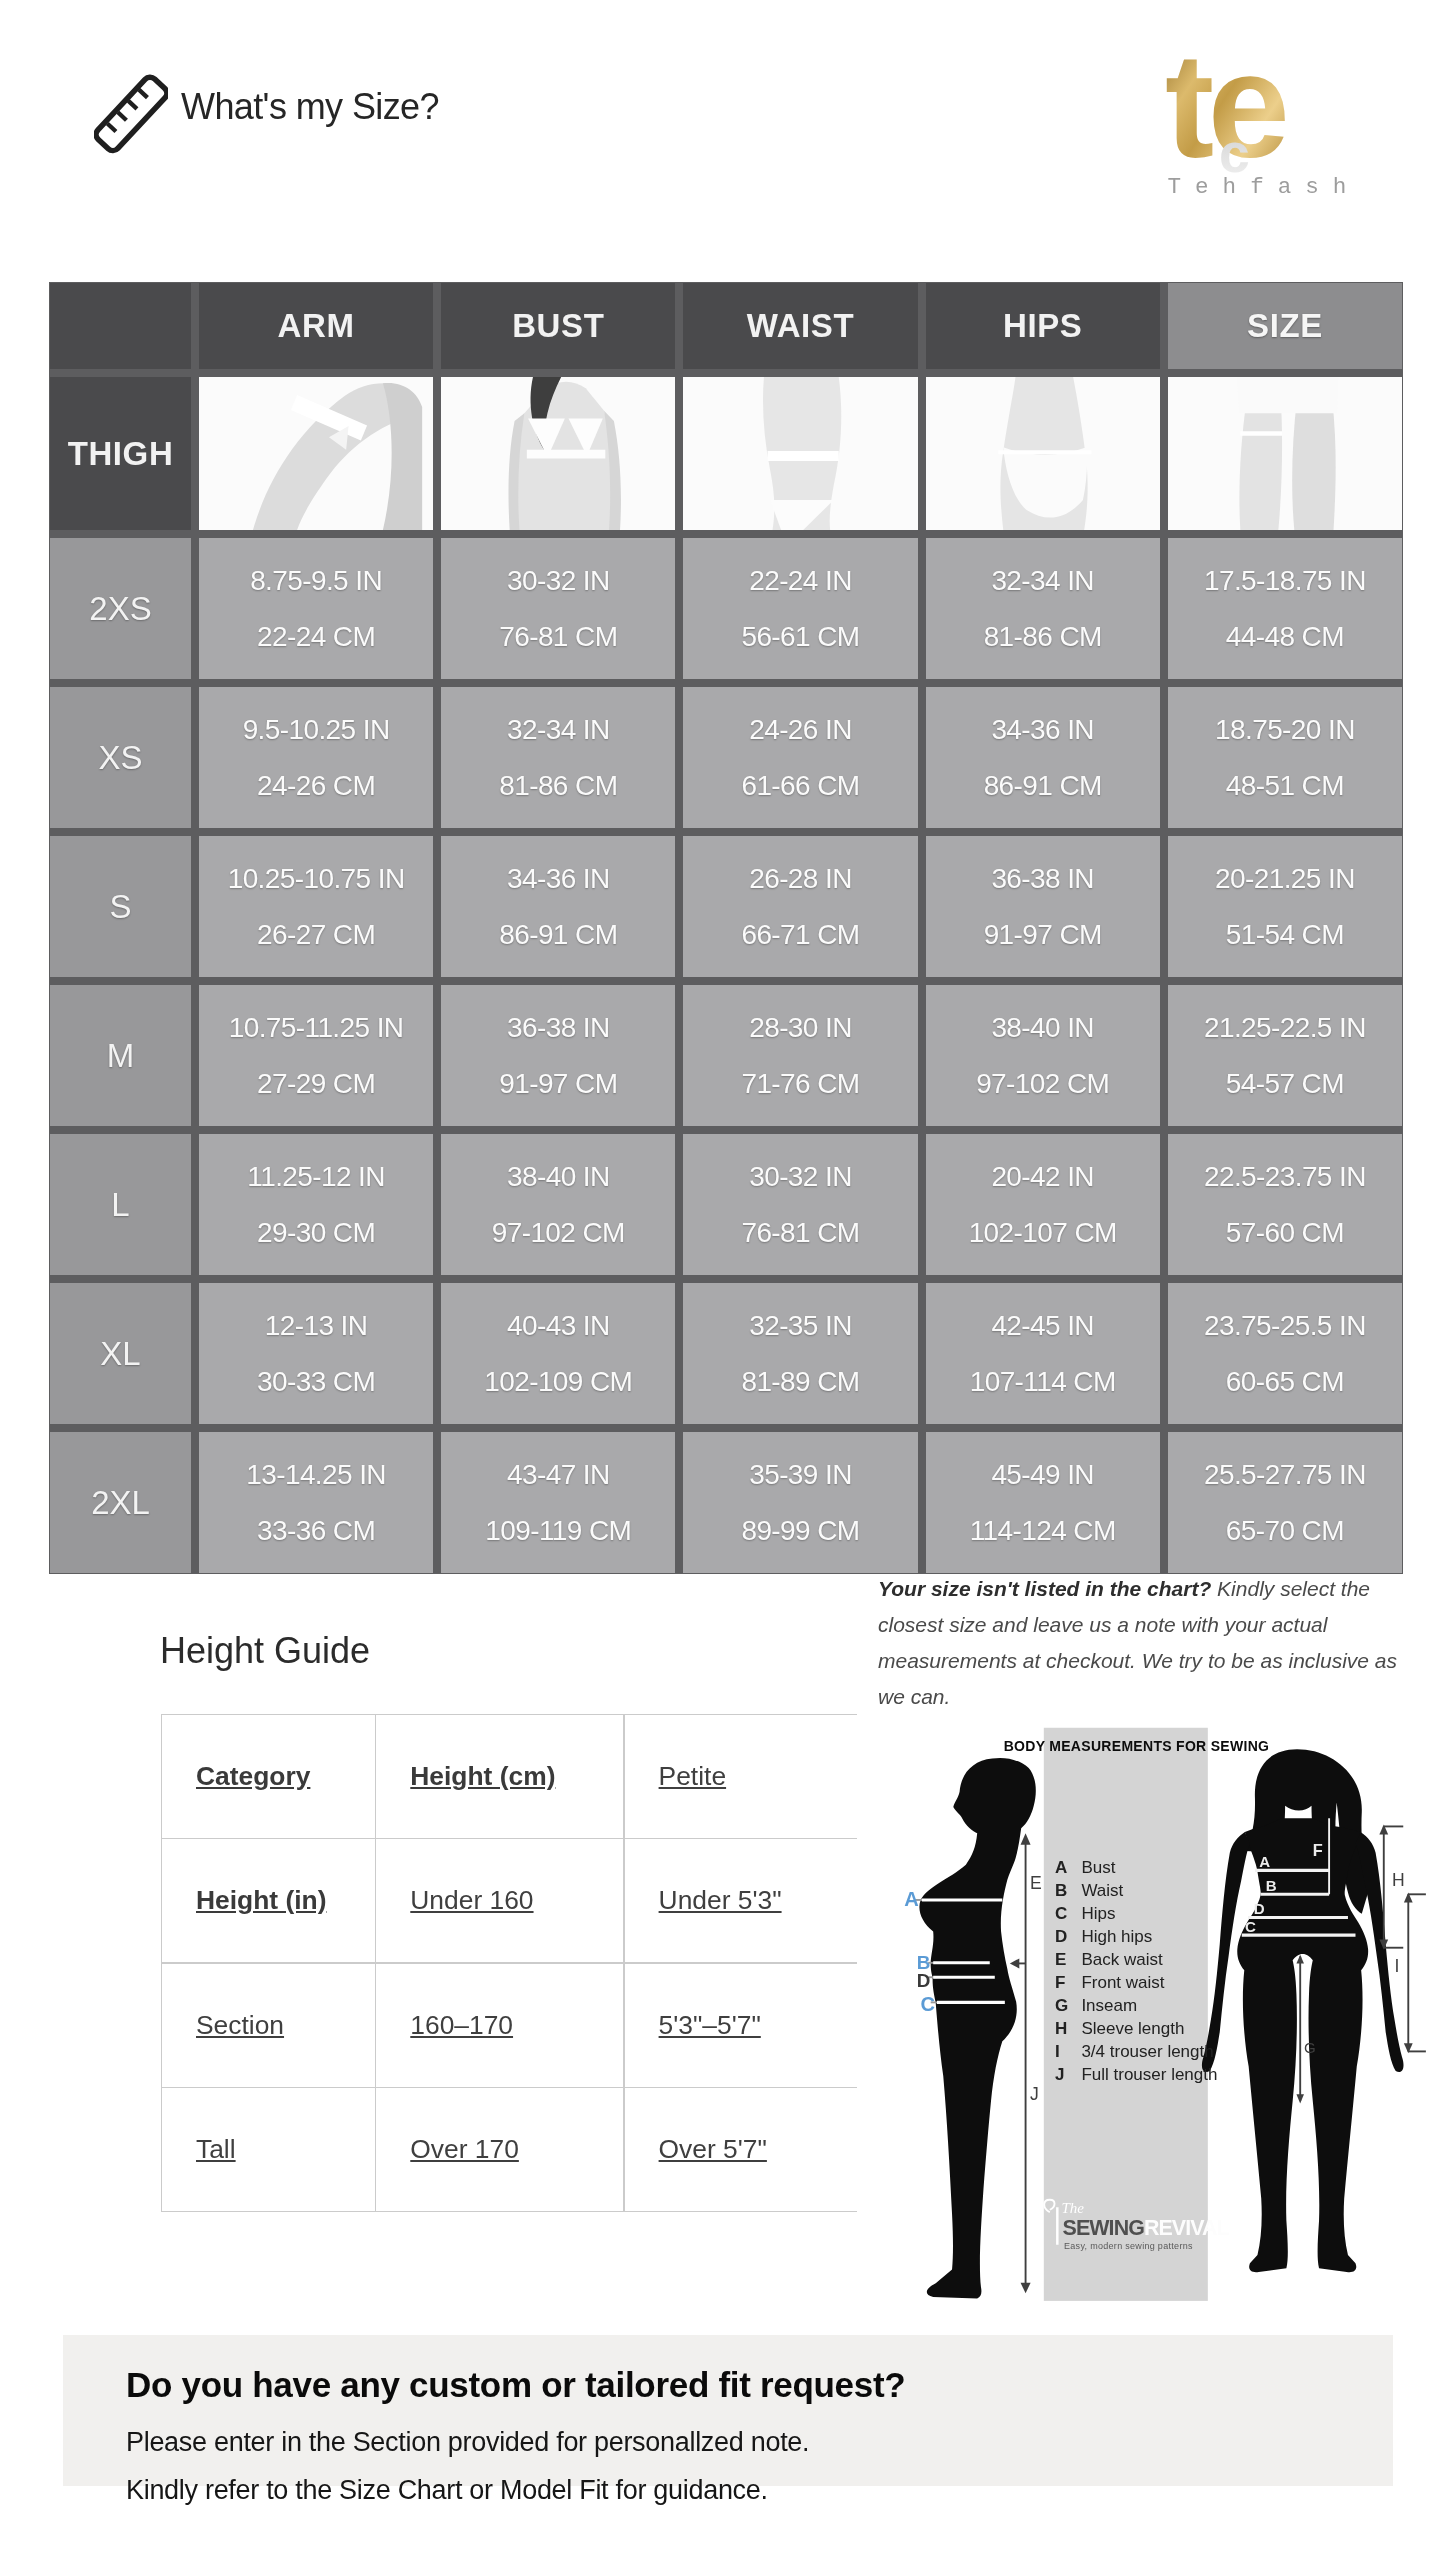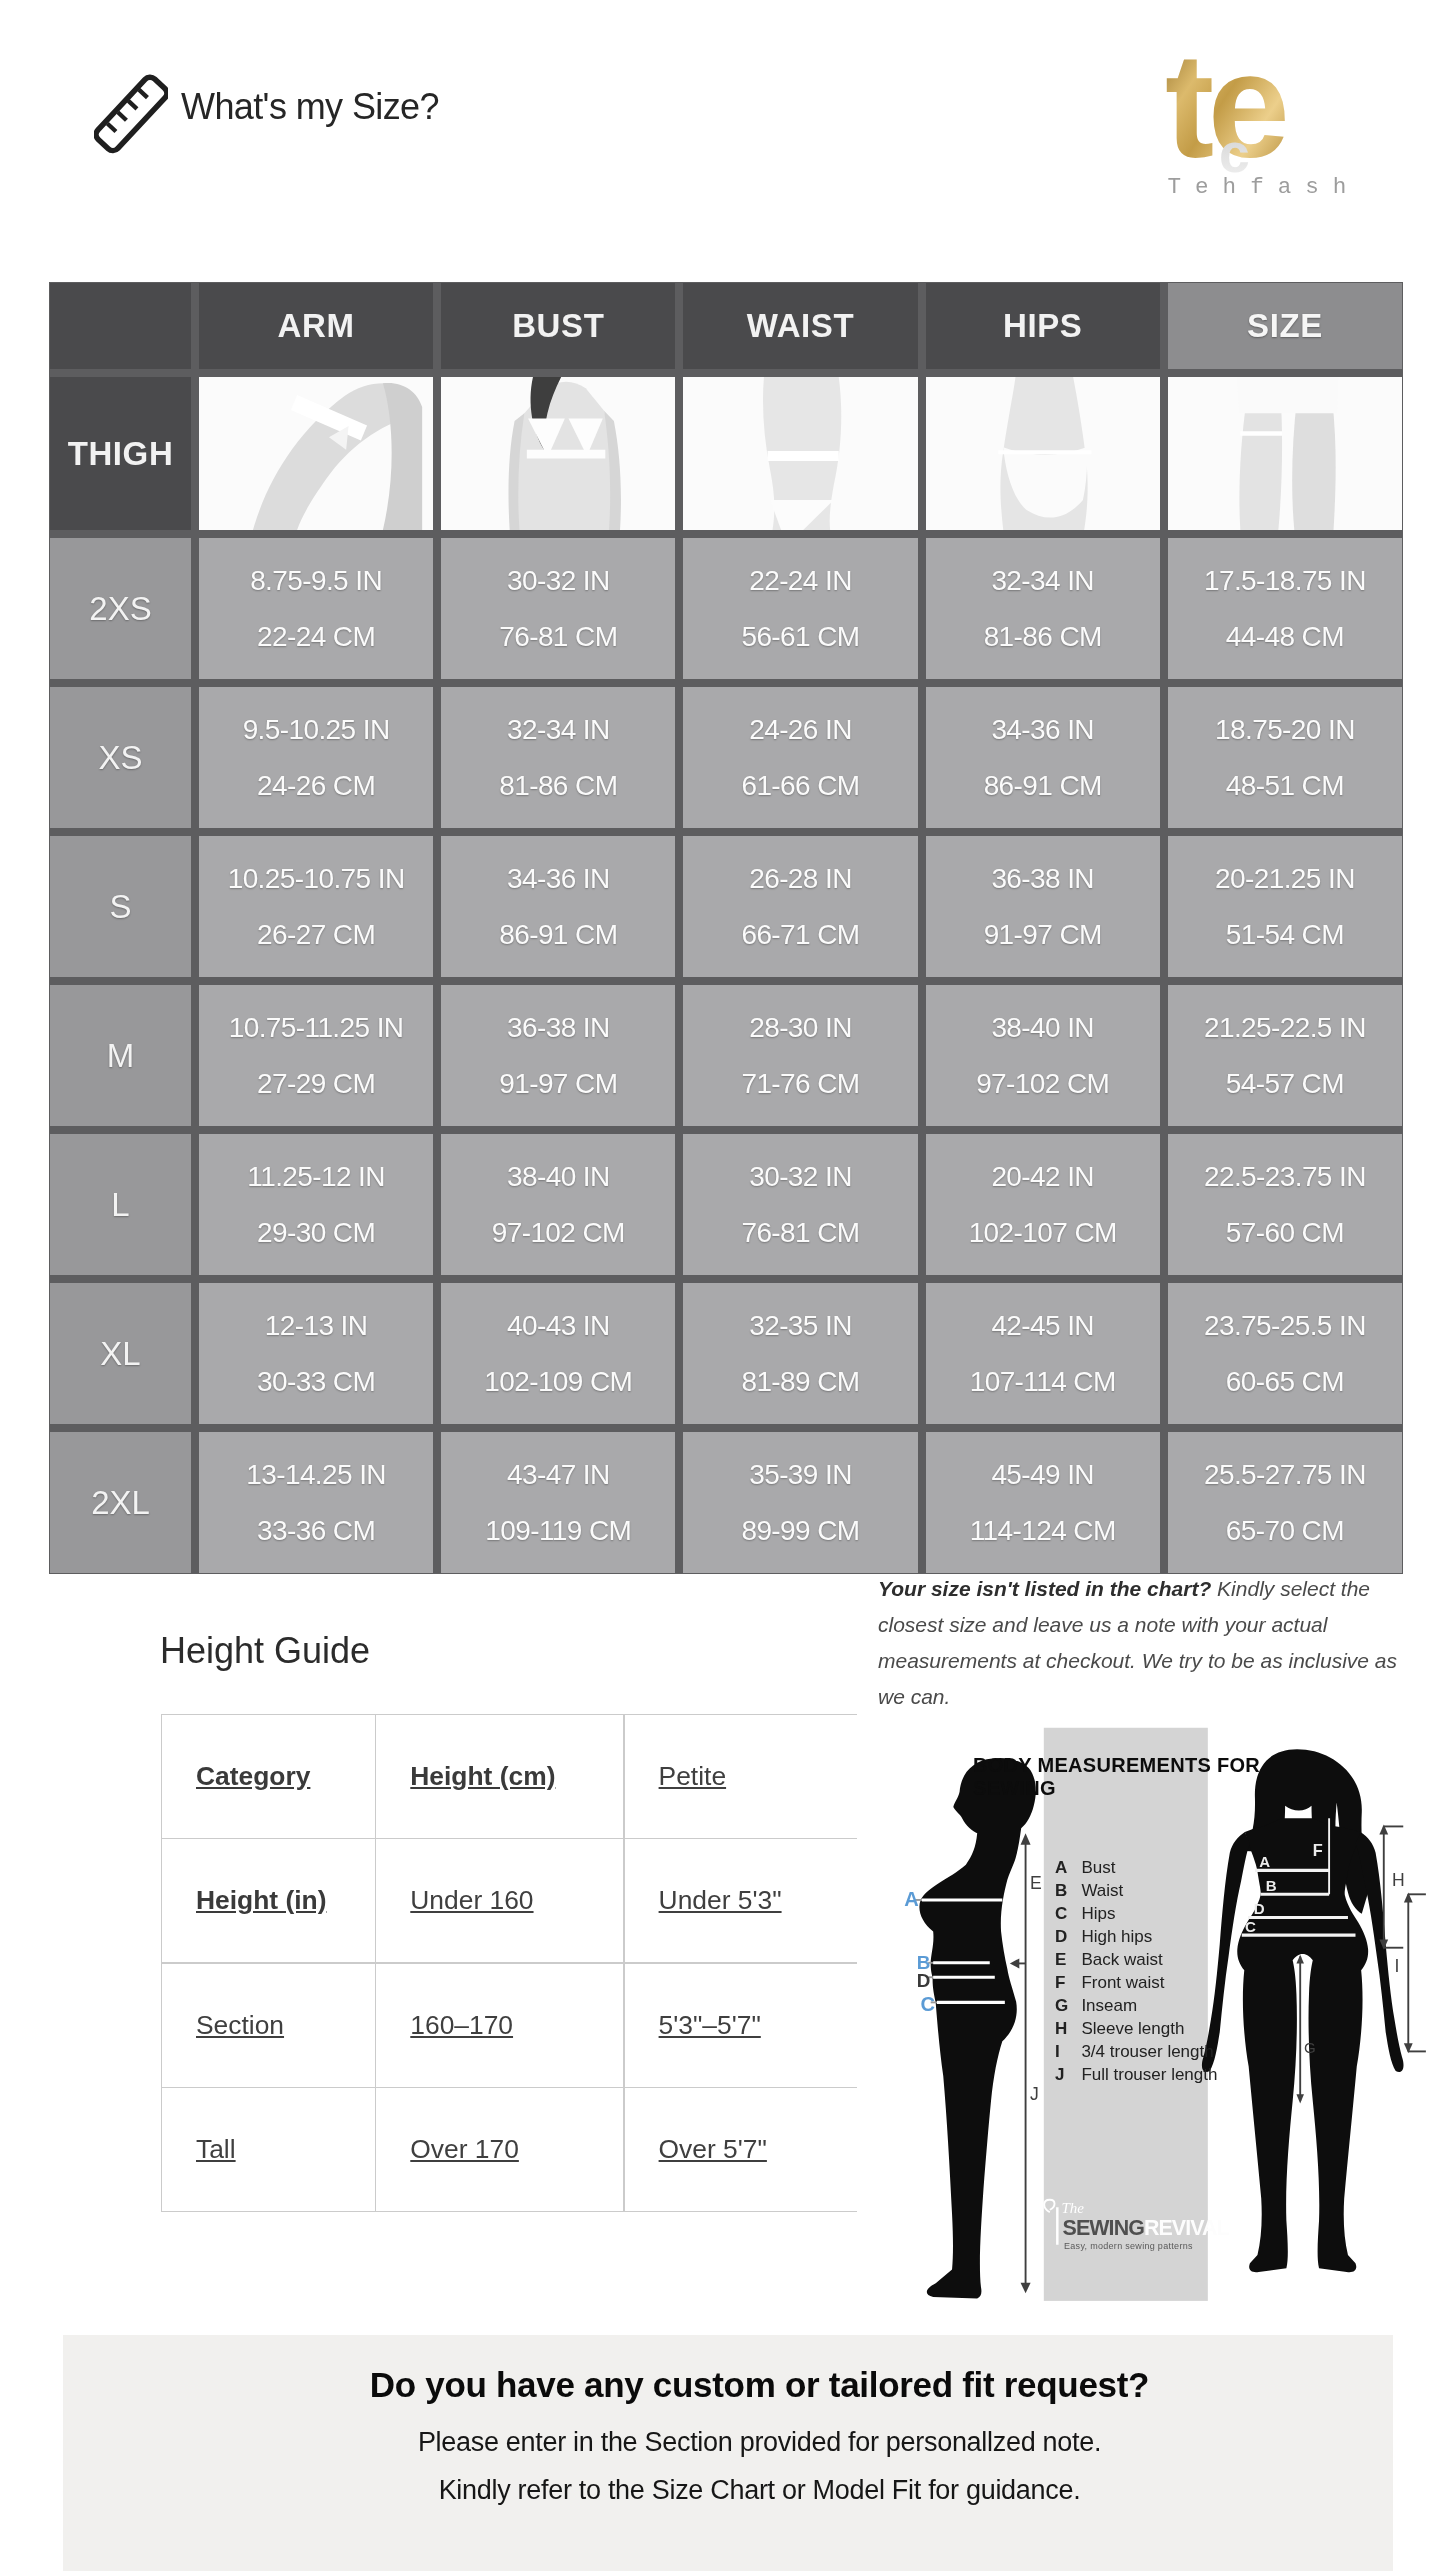--- a/index.html
+++ b/index.html
@@ -38,37 +38,37 @@
   .hg-grid{position:absolute;left:161px;top:1714px;width:696px;display:grid;
     grid-template-columns:213px 247px 234px;grid-template-rows:repeat(4,123px);
     gap:1.3px;background:#cbcbcb;border:1.3px solid #cbcbcb;box-sizing:border-box;}
   .hg-cell{background:#fff;display:flex;align-items:center;padding-left:34px;
     font-size:26.4px;color:#3f3f3f;text-decoration:underline;}
   .hg-head{font-weight:700;color:#3a3a3a;}
 
   
   .diagram{position:absolute;left:898px;top:1724px;width:548px;height:597px;}
   .diagram svg{position:absolute;left:0;top:0;}
-  .dg-title{position:absolute;left:75px;top:30px;width:327px;
-    font-size:20px;font-weight:700;color:#0c0c0c;letter-spacing:0.3px;}
+  .dg-title{position:absolute;left:75px;top:14px;width:327px;text-align:center;
+    font-size:14px;font-weight:700;color:#0c0c0c;letter-spacing:0.3px;}
   .dg-legend{position:absolute;left:157px;top:132px;}
   .dg-row{height:23px;display:flex;align-items:center;font-size:17px;color:#222;}
   .dg-row .k{width:26.4px;font-weight:600;}
   .dg-logo{position:absolute;left:147px;top:472px;width:163px;}
   .dg-the{position:absolute;left:16.4px;top:3.8px;font-family:"Liberation Serif",serif;
     font-style:italic;font-size:15px;color:#fff;}
   .dg-word{position:absolute;left:17.6px;top:20px;font-size:21.4px;font-weight:700;
     letter-spacing:-0.9px;white-space:nowrap;}
   .dg-word .w1{color:#4f4f4f;}
   .dg-word .w2{color:#fdfdfd;}
   .dg-tag{position:absolute;left:19px;top:45px;font-size:9px;color:#5a5a5a;letter-spacing:0.3px;}
 
   
-  .footer{position:absolute;left:63px;top:2335px;width:1330px;height:236px;background:#f1f0ee;
-    box-sizing:border-box;padding:30px 0 0 63px;text-align:center;}
+  .footer{position:absolute;left:63px;top:2335px;width:1330px;height:151px;background:#f1f0ee;
+    box-sizing:border-box;padding:30px 0 0 63px;}
   .f-head{font-size:35px;font-weight:700;color:#0b0b0b;letter-spacing:-0.3px;margin-bottom:12.6px;}
   .f-line{font-size:27px;color:#161616;line-height:48px;letter-spacing:-0.3px;}
 </style>
 </head>
 <body>
 
 <svg class="ruler" viewBox="0 0 120 150">
   <g transform="rotate(43 60 75)">
     <rect x="39" y="8" width="44" height="134" rx="11" fill="none" stroke="#1f1f1f" stroke-width="9"></rect>
     <line x1="43" y1="38" x2="62" y2="38" stroke="#1f1f1f" stroke-width="7"></line>

